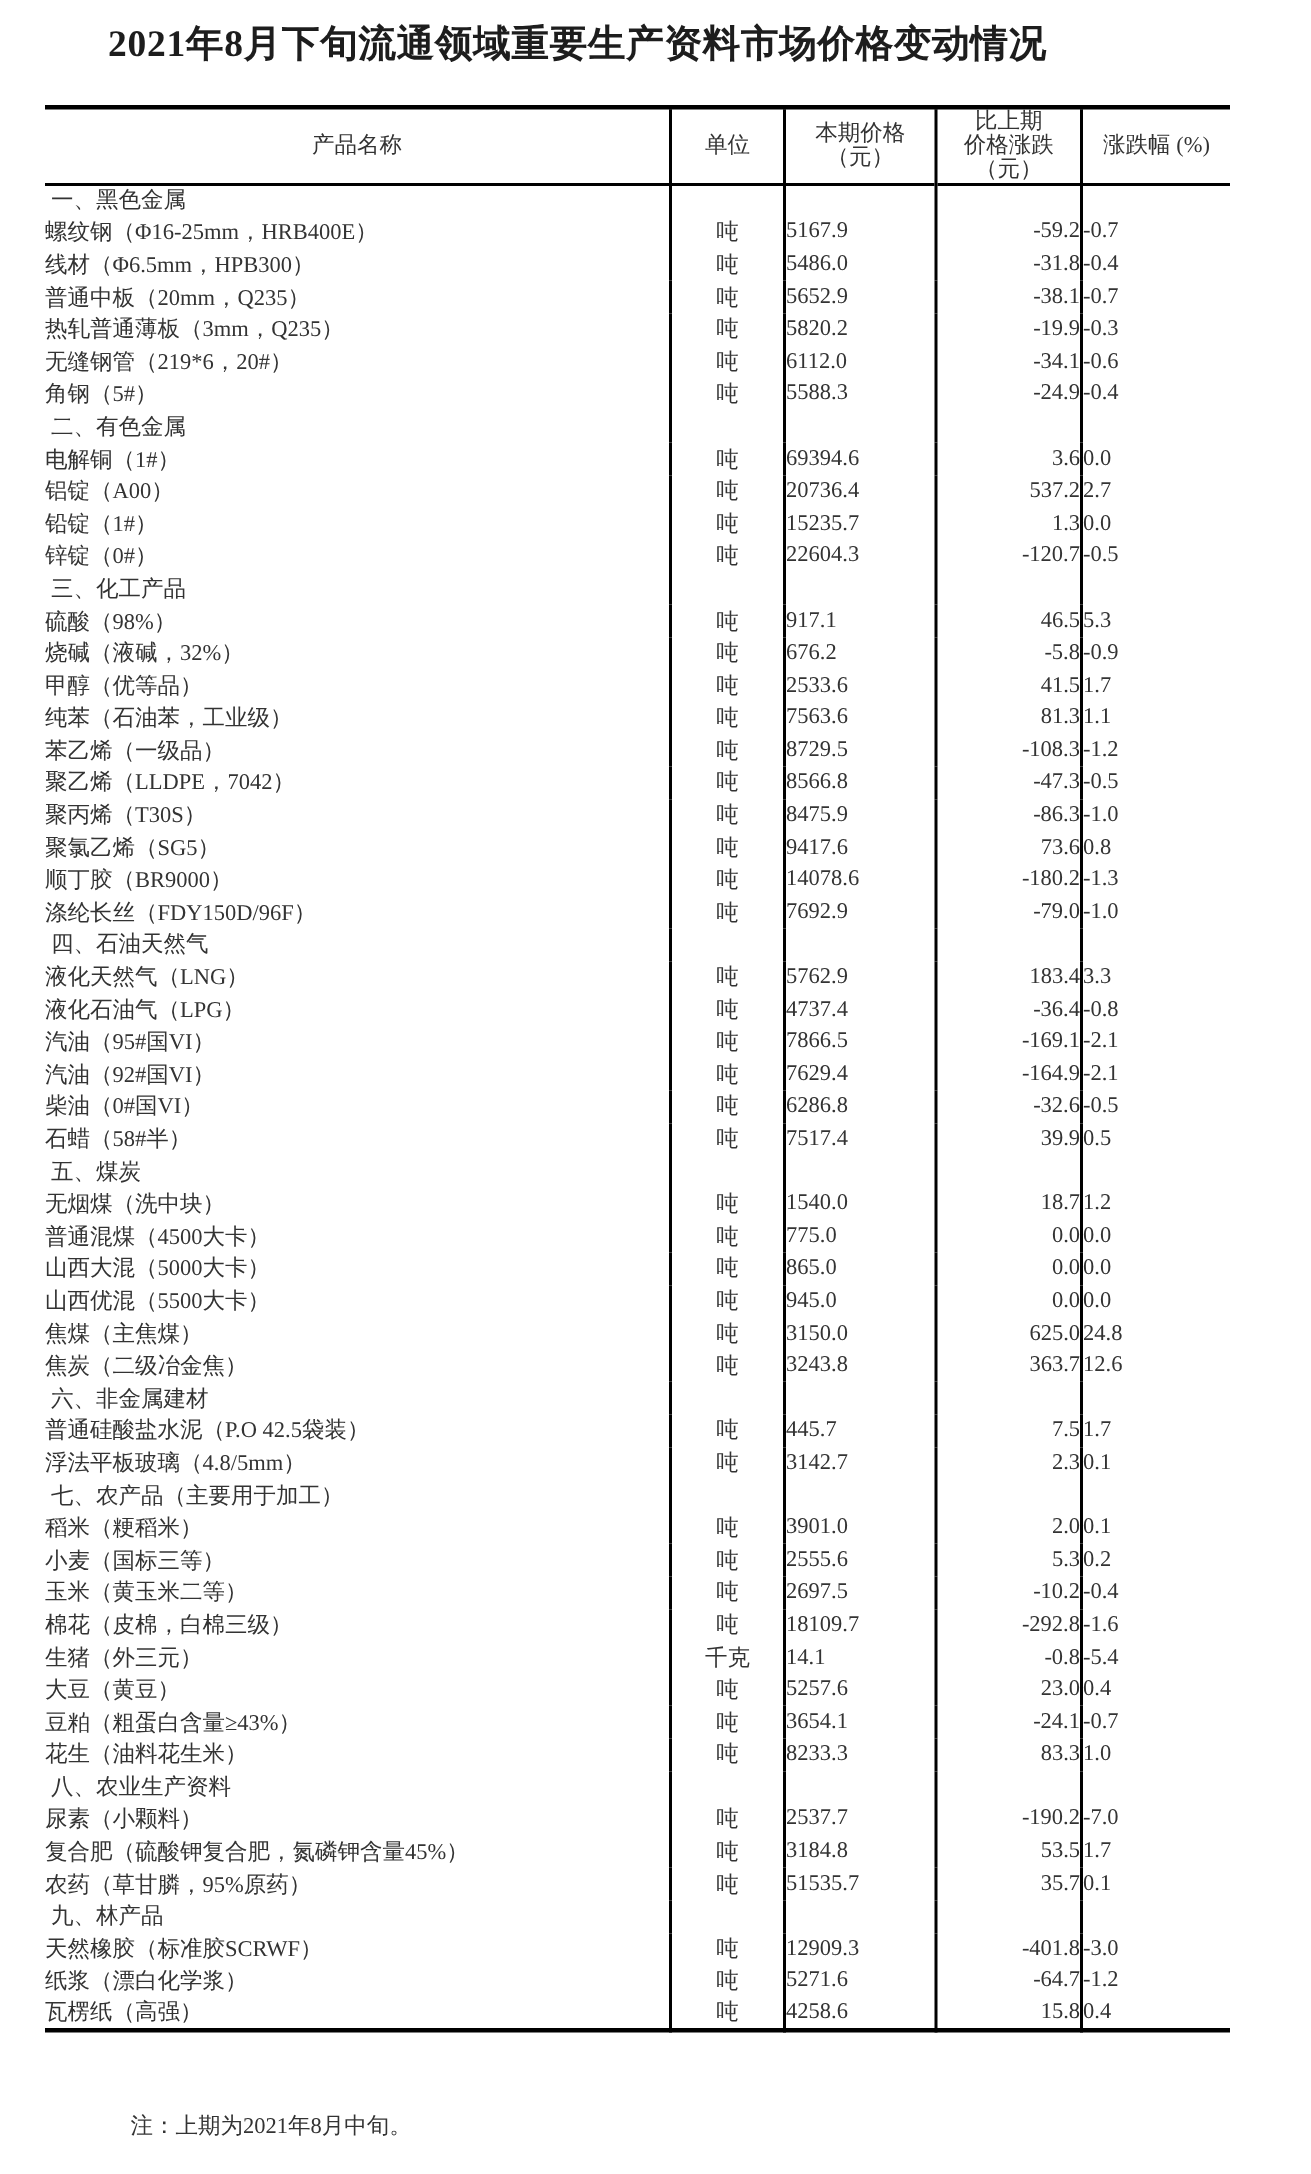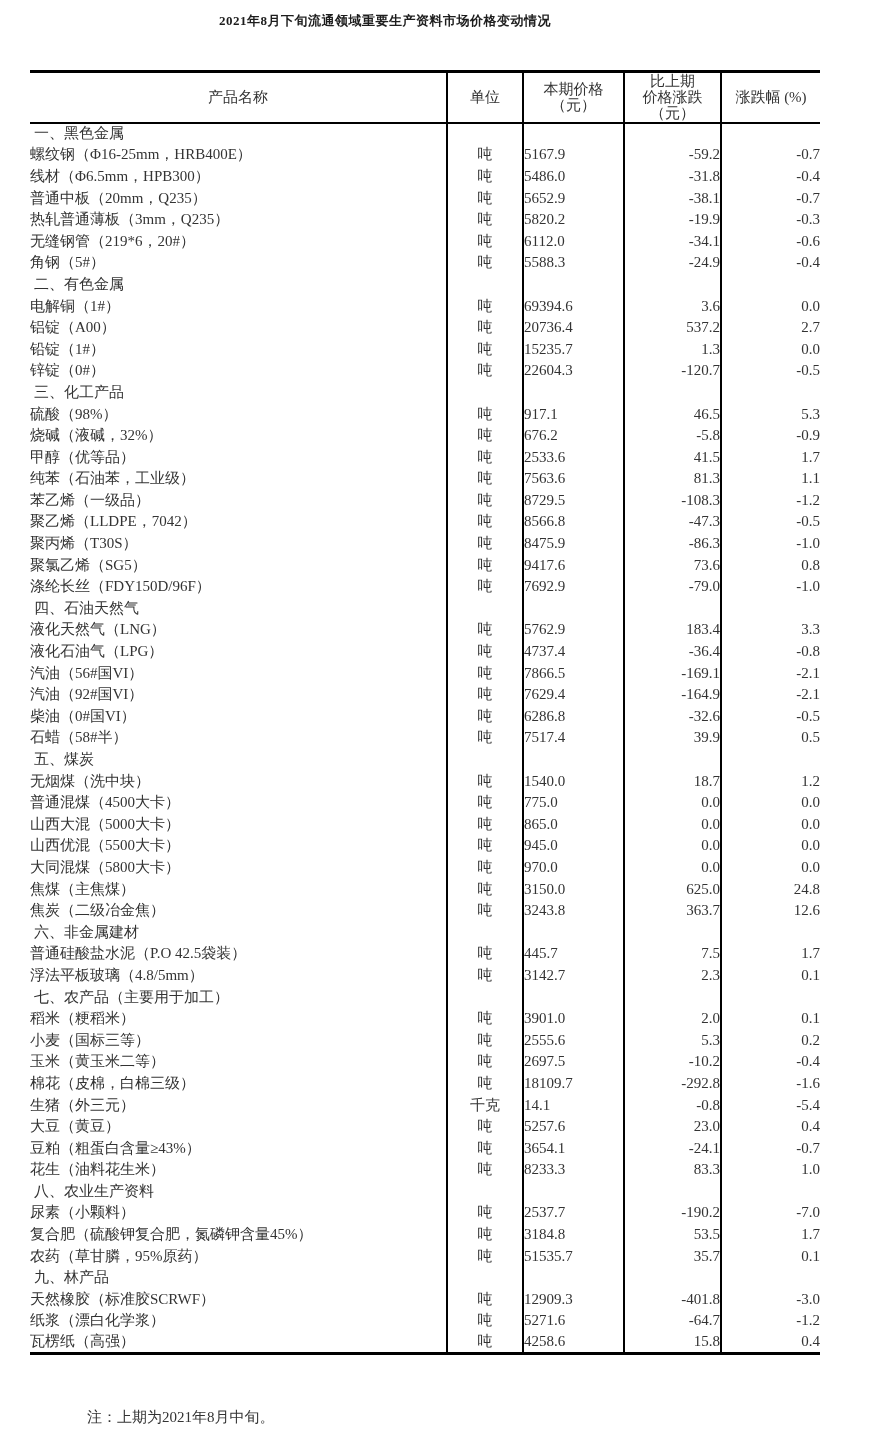--- a/index.html
+++ b/index.html
@@ -11,21 +11,21 @@
     font-family: "Liberation Serif", "DejaVu Serif", serif;
     color: #333333;
     overflow: hidden;
   }
   .doc-title {
     position: absolute;
     top: 12px;
     left: 0;
     width: 770px;
     text-align: center;
-    font-size: 13px;
+    font-size: 25px;
     font-weight: bold;
     color: #1d1d1d;
     letter-spacing: 0.5px;
   }
   .table-wrap {
     position: absolute;
     top: 70px;
     left: 30px;
     width: 790px;
   }
@@ -57,21 +57,21 @@
   }
   
   table.price-table th + th,
   table.price-table td + td { border-left: 2px solid #000000; }
   table.price-table tbody tr { height: 21.6px; }
   td.product { text-align: left; padding-left: 60px; margin-left: 12px; }
   tr.section-row td.product { padding-left: 4px; }
   td.unit { text-align: center; }
   td.price { text-align: left; padding-right: 4px; }
   td.change { text-align: right; padding-right: 4px; }
-  td.pct { text-align: right; padding-right: 8px; }
+  td.pct { padding-right: 8px; }
   .footnote {
     position: absolute;
     top: 1408px;
     left: 87px;
     font-size: 15px;
     color: #333333;
   }
 </style>
 </head>
 <body>
@@ -253,20 +253,27 @@
             <td class="pct">-1.0</td>
           </tr>
           <tr>
             <td class="product">聚氯乙烯（SG5）</td>
             <td class="unit">吨</td>
             <td class="price">9417.6</td>
             <td class="change">73.6</td>
             <td class="pct">0.8</td>
           </tr>
           <tr>
+            <td class="product">顺丁胶（BR9000）</td>
+            <td class="unit">吨</td>
+            <td class="price">14078.6</td>
+            <td class="change">-180.2</td>
+            <td class="pct">-1.3</td>
+          </tr>
+          <tr>
             <td class="product">涤纶长丝（FDY150D/96F）</td>
             <td class="unit">吨</td>
             <td class="price">7692.9</td>
             <td class="change">-79.0</td>
             <td class="pct">-1.0</td>
           </tr>
           <tr class="section-row">
             <td class="product">四、石油天然气</td>
             <td class="unit"></td>
             <td class="price"></td>
@@ -281,21 +288,21 @@
             <td class="pct">3.3</td>
           </tr>
           <tr>
             <td class="product">液化石油气（LPG）</td>
             <td class="unit">吨</td>
             <td class="price">4737.4</td>
             <td class="change">-36.4</td>
             <td class="pct">-0.8</td>
           </tr>
           <tr>
-            <td class="product">汽油（56#国VI）</td>
+            <td class="product">汽油（95#国VI）</td>
             <td class="unit">吨</td>
             <td class="price">7866.5</td>
             <td class="change">-169.1</td>
             <td class="pct">-2.1</td>
           </tr>
           <tr>
             <td class="product">汽油（92#国VI）</td>
             <td class="unit">吨</td>
             <td class="price">7629.4</td>
             <td class="change">-164.9</td>
@@ -340,27 +347,20 @@
             <td class="product">山西大混（5000大卡）</td>
             <td class="unit">吨</td>
             <td class="price">865.0</td>
             <td class="change">0.0</td>
             <td class="pct">0.0</td>
           </tr>
           <tr>
             <td class="product">山西优混（5500大卡）</td>
             <td class="unit">吨</td>
             <td class="price">945.0</td>
-            <td class="change">0.0</td>
-            <td class="pct">0.0</td>
-          </tr>
-          <tr>
-            <td class="product">大同混煤（5800大卡）</td>
-            <td class="unit">吨</td>
-            <td class="price">970.0</td>
             <td class="change">0.0</td>
             <td class="pct">0.0</td>
           </tr>
           <tr>
             <td class="product">焦煤（主焦煤）</td>
             <td class="unit">吨</td>
             <td class="price">3150.0</td>
             <td class="change">625.0</td>
             <td class="pct">24.8</td>
           </tr>

